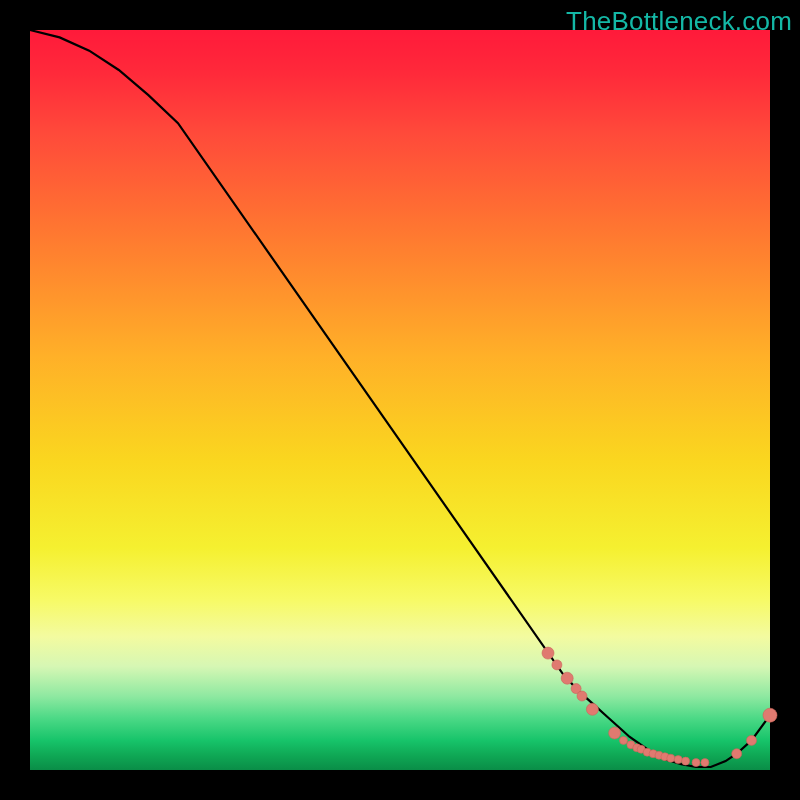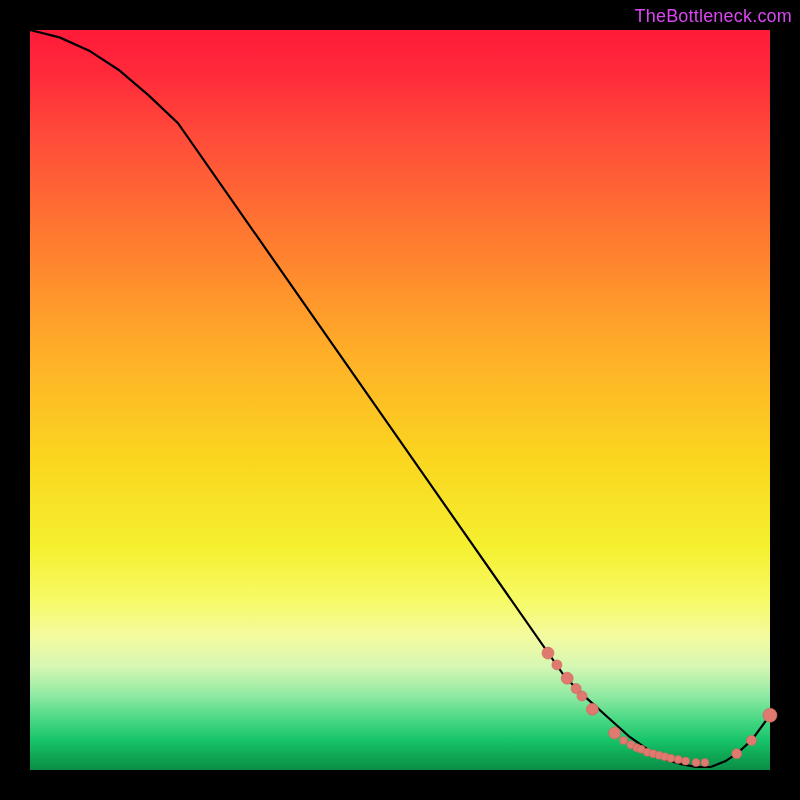--- a/index.html
+++ b/index.html
@@ -51,22 +51,22 @@
       rgba(180,250,180,0.0) 40%,
       rgba(80,220,130,0.0) 60%,
       rgba(20,190,100,0.0) 80%,
       rgba(10,160,80,0.0) 100%
     );
   }
   .watermark {
     position: absolute;
     top: 6px;
     right: 8px;
-    color: #d946ef;
-    font-size: 18px;
+    color: #14b8a6;
+    font-size: 26px;
     font-weight: 500;
     letter-spacing: 0.2px;
     user-select: none;
   }
   svg.curve {
     position: absolute;
     left: 0; top: 0;
     width: 740px;
     height: 740px;
     overflow: visible;

